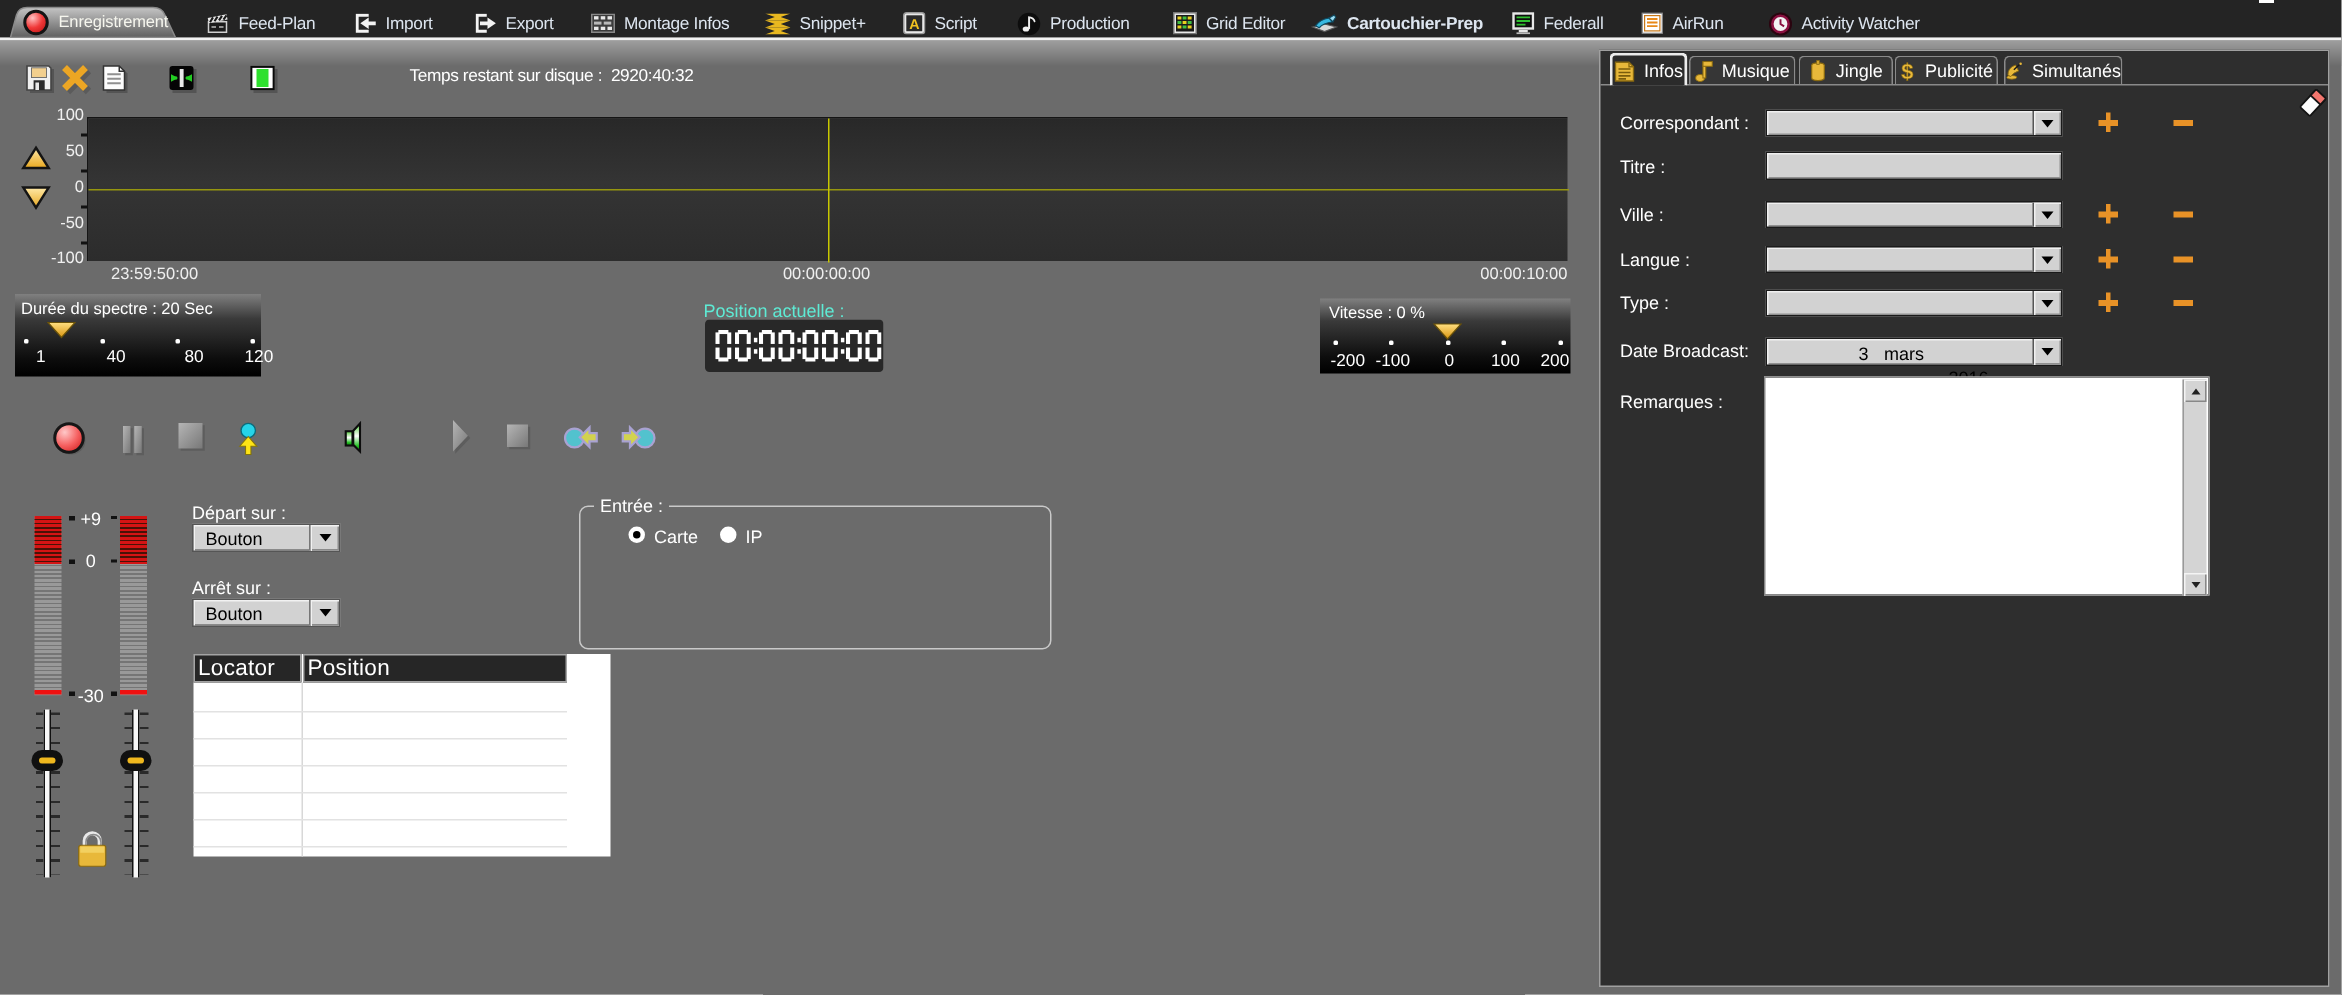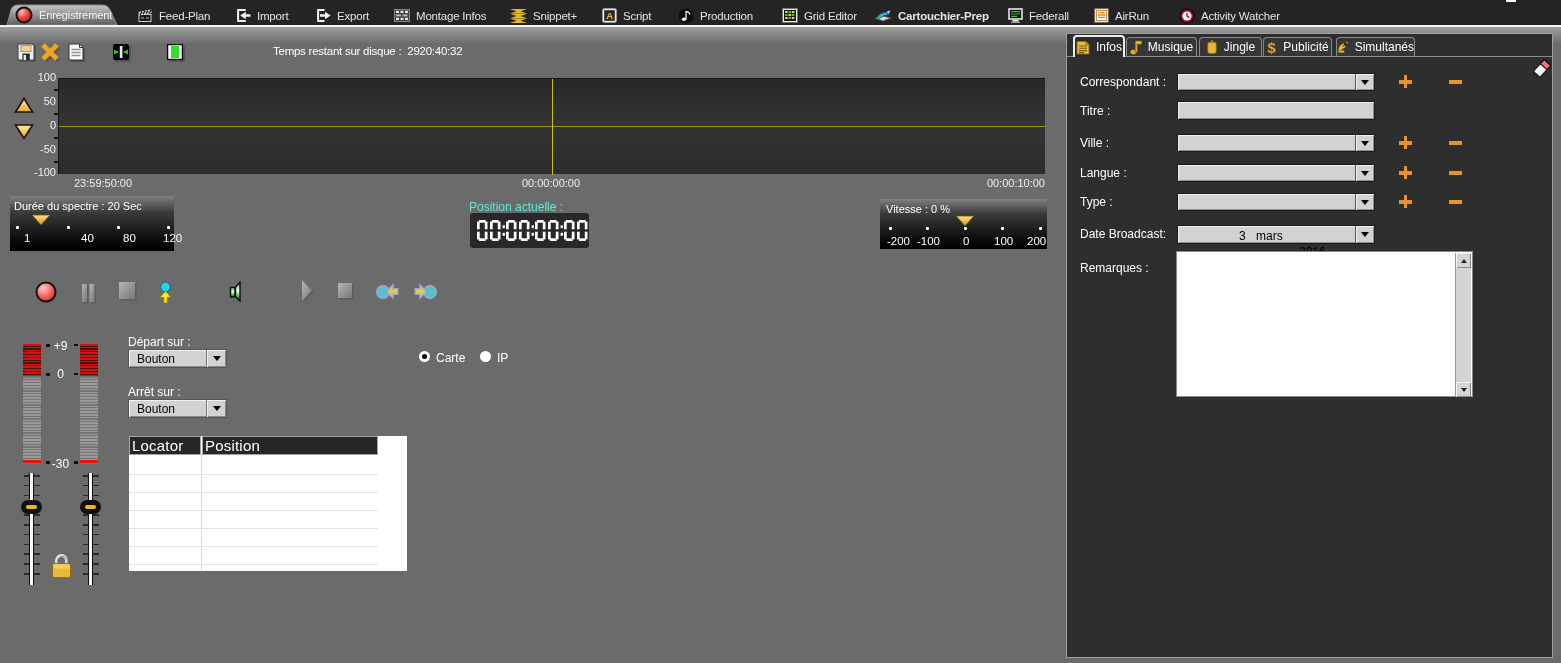--- a/index.html
+++ b/index.html
@@ -266,21 +266,21 @@
             <stop offset="0" stop-color="#ffdf80"></stop>
             <stop offset="1" stop-color="#d89410"></stop>
           </linearGradient>
         </defs>
       </svg>
     <div class="tick" style="position:absolute;left:6px;top:30px;"></div>
     <div class="tick" style="position:absolute;left:57px;top:30px;"></div>
     <div class="tick" style="position:absolute;left:107px;top:30px;"></div>
     <div class="tick" style="position:absolute;left:157px;top:30px;"></div>
     <div class="abs" style="left:14px;top:36px;font-size:11.5px;">1</div>
-    <div class="abs" style="left:61px;top:36px;font-size:11.5px;margin-left:10px;">40</div>
+    <div class="abs" style="left:61px;top:36px;font-size:11.5px;">40</div>
     <div class="abs" style="left:113px;top:36px;font-size:11.5px;">80</div>
     <div class="abs" style="left:153px;top:36px;font-size:11.5px;">120</div>
   </div>
 
   <div class="abs" style="left:469px;top:200px;width:120px;color:#5eead4;font-size:12px;">Position actuelle :</div>
   <svg class="abs" style="left:470px;top:213px;" width="119" height="35" viewBox="0 0 119 35">
     <rect x="0" y="0" width="119" height="35" rx="3" fill="#282828"></rect>
     <defs>
         <g id="d0" fill="#fff">
       <rect x="1.9" y="0" width="6.7" height="2.7"></rect>
@@ -434,20 +434,23 @@
       </div>
     <div class="abs" style="left:72px;top:19px;width:1px;height:116px;background:#d8d8d8;"></div>
     <div class="rowline" style="top:38px;"></div>
     <div class="rowline" style="top:56px;"></div>
     <div class="rowline" style="top:74px;"></div>
     <div class="rowline" style="top:92px;"></div>
     <div class="rowline" style="top:110px;"></div>
     <div class="rowline" style="top:128px;"></div>
   </div>
 
+  <fieldset class="abs" style="left:386px;top:330px;width:315px;height:103px;border:1px solid #c9c9c9;border-radius:6px;margin:0;padding:0;box-sizing:border-box;background:none;">
+    <legend style="margin-left:9px;padding:0 4px;color:#fff;font-size:12px;">Entrée :</legend>
+  </fieldset>
   <div class="abs" style="left:419px;top:351px;width:11px;height:11px;border-radius:50%;background:#fff;"></div>
   <div class="abs" style="left:422px;top:354px;width:5px;height:5px;border-radius:50%;background:#000;"></div>
   <div class="abs lbl" style="left:436px;top:351px;">Carte</div>
   <div class="abs" style="left:480px;top:351px;width:11px;height:11px;border-radius:50%;background:#fff;"></div>
   <div class="abs lbl" style="left:497px;top:351px;">IP</div>
 
   <div class="abs" id="panel">
     <div class="ptab active" style="left:6px;width:52px;">
       <svg width="14" height="15" viewBox="0 0 14 15">
           <path d="M1,1.5 h9 l3,3 V14 H1 Z" fill="#e8b83a" stroke="#8a6a10" stroke-width="0.9"></path>

